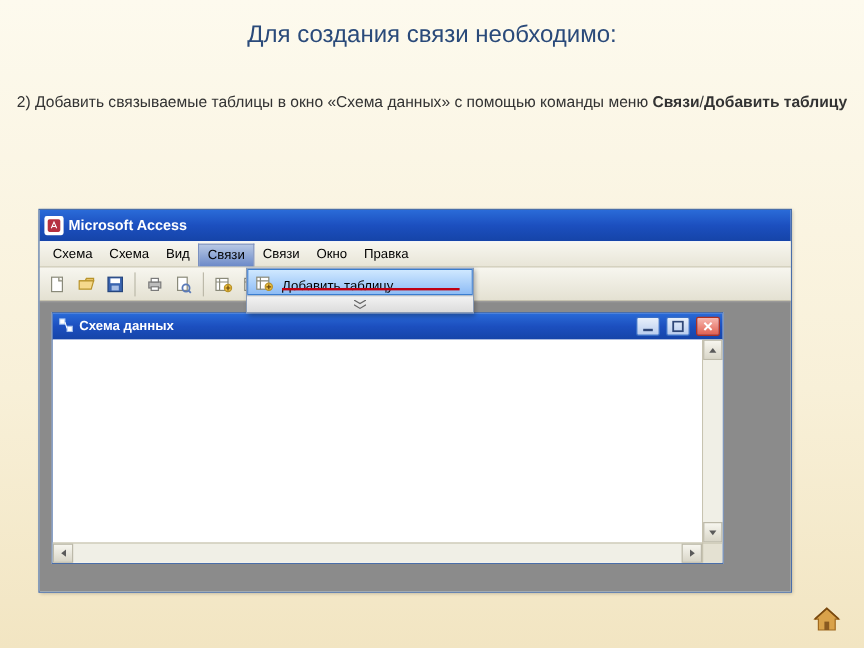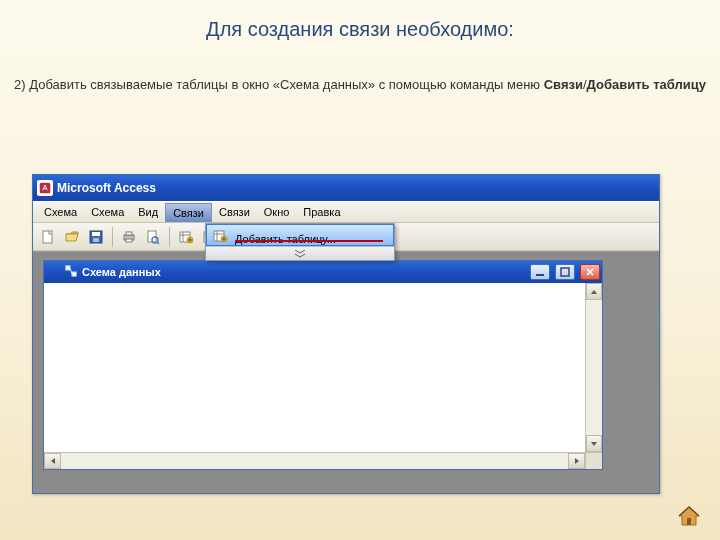--- a/index.html
+++ b/index.html
@@ -132,21 +132,21 @@
   .child-window{
     position:absolute;left:10px;top:8px;
     width:560px;height:210px;
     border:1px solid #4a6ea9;
     background:#fff;
   }
   .child-title{
     height:22px;
     background:linear-gradient(to bottom,#2a6bd8 0%,#1c4fbf 50%,#1544a8 100%);
     display:flex;align-items:center;color:#fff;font-size:11px;font-weight:700;
-    padding:0 2px 0 20px;gap:4px;
+    padding:0 2px 0 4px;gap:4px;
   }
   .child-title .spacer{flex:1;}
   .winbtn{
     width:20px;height:16px;
     background:linear-gradient(to bottom,#e8f0fb,#b9cdee);
     border:1px solid #3a6fc6;border-radius:2px;
     display:flex;align-items:center;justify-content:center;
     margin-left:1px;
   }
   .winbtn.close{background:linear-gradient(to bottom,#f7b8b0,#e16050);border-color:#b03020;}

